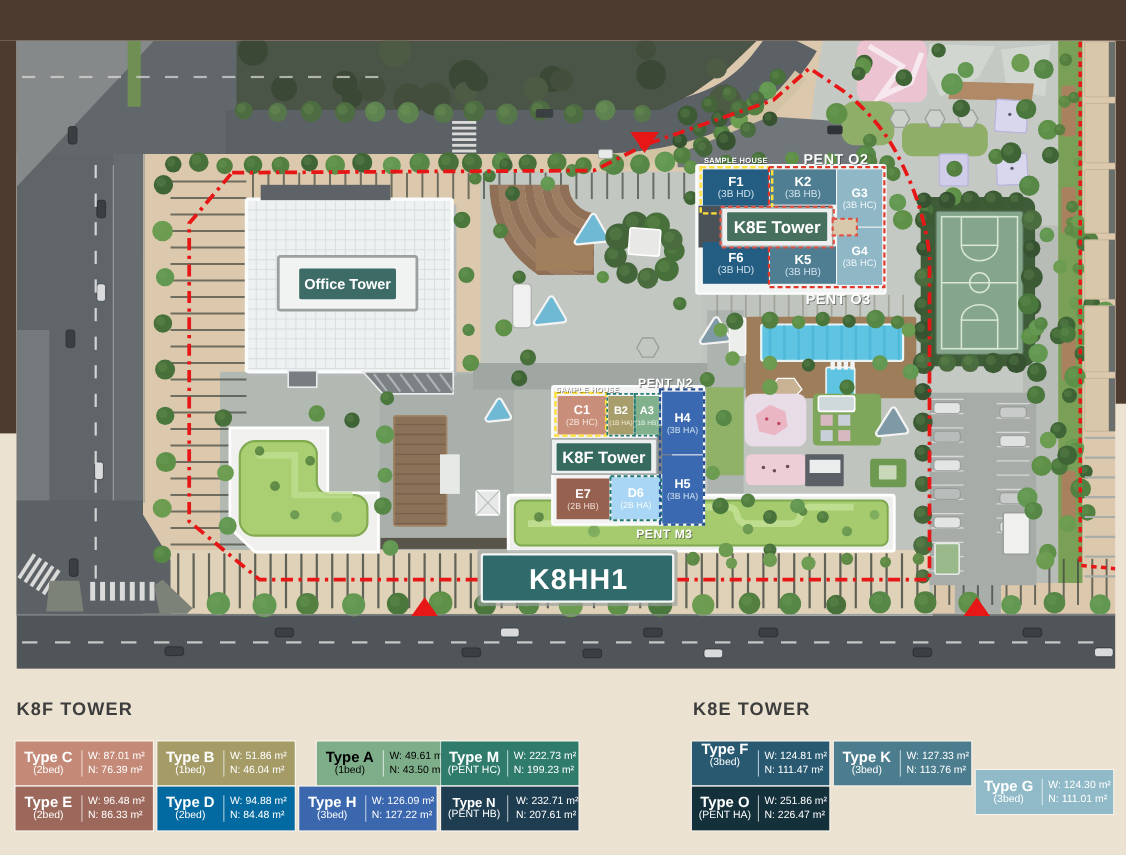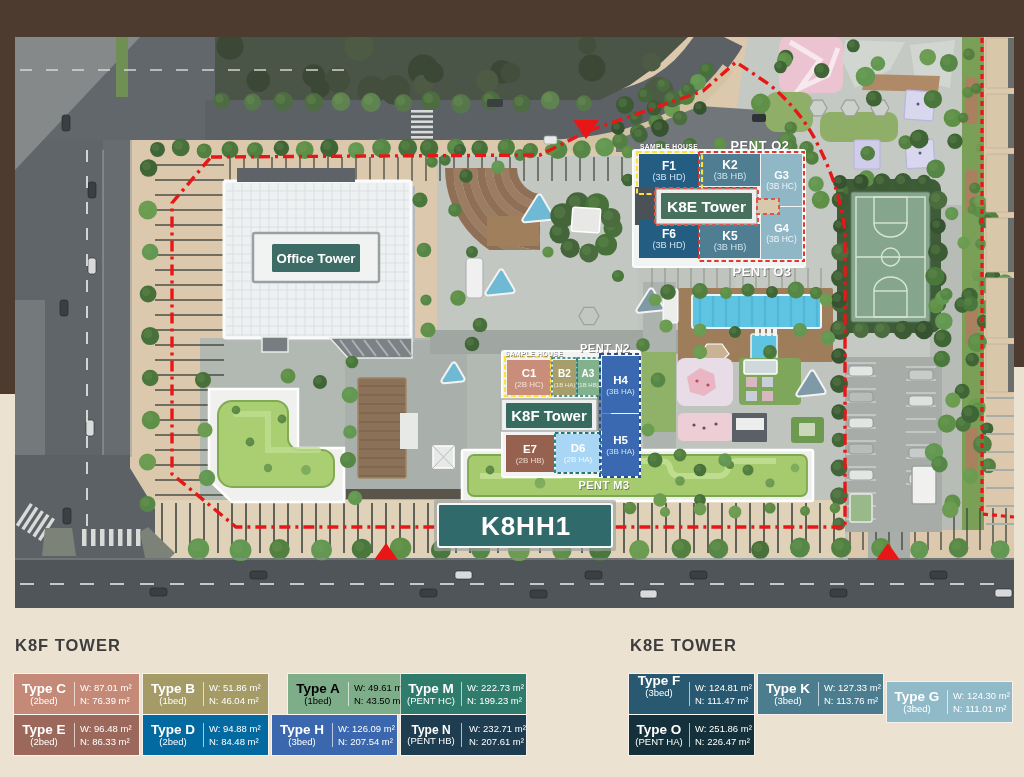--- a/index.html
+++ b/index.html
@@ -1425,21 +1425,21 @@
 </div>
 
 <div style="position:absolute;left:272px;top:715px;width:125px;height:40px;background:#3a67ad;color:#ffffff;outline:1px solid rgba(255,255,255,0.55);">
   <div style="position:absolute;left:0;top:0;width:60px;height:40px;display:flex;flex-direction:column;justify-content:center;align-items:center;line-height:1.05;text-align:right;">
     <div style="font-weight:bold;font-size:13.5px;white-space:nowrap;">Type H</div>
     <div style="font-size:9.5px;white-space:nowrap;">(3bed)</div>
   </div>
   <div style="position:absolute;left:60px;top:8px;width:1px;height:24px;background:rgba(255,255,255,0.65);"></div>
   <div style="position:absolute;left:66px;top:0;height:40px;display:flex;flex-direction:column;justify-content:center;line-height:1.4;font-size:9.5px;white-space:nowrap;">
     <div>W: 126.09 m²</div>
-    <div>N: 207.54 m²</div>
+    <div>N: 127.22 m²</div>
   </div>
 </div>
 
 <div style="position:absolute;left:401px;top:715px;width:125px;height:40px;background:#1f3d51;color:#ffffff;outline:1px solid rgba(255,255,255,0.55);">
   <div style="position:absolute;left:0;top:0;width:60px;height:40px;display:flex;flex-direction:column;justify-content:center;align-items:center;line-height:1.05;">
     <div style="font-weight:bold;font-size:12px;white-space:nowrap;">Type N</div>
     <div style="font-size:9.5px;white-space:nowrap;">(PENT HB)</div>
   </div>
   <div style="position:absolute;left:60px;top:8px;width:1px;height:24px;background:rgba(255,255,255,0.65);"></div>
   <div style="position:absolute;left:68px;top:0;height:40px;display:flex;flex-direction:column;justify-content:center;line-height:1.4;font-size:9.5px;white-space:nowrap;">
@@ -1465,21 +1465,21 @@
     <div style="font-weight:bold;font-size:13.5px;white-space:nowrap;">Type K</div>
     <div style="font-size:9.5px;white-space:nowrap;">(3bed)</div>
   </div>
   <div style="position:absolute;left:60px;top:8px;width:1px;height:24px;background:rgba(255,255,255,0.65);"></div>
   <div style="position:absolute;left:66px;top:0;height:40px;display:flex;flex-direction:column;justify-content:center;line-height:1.4;font-size:9.5px;white-space:nowrap;">
     <div>W: 127.33 m²</div>
     <div>N: 113.76 m²</div>
   </div>
 </div>
 
-<div style="position:absolute;left:887px;top:682px;width:125px;height:40px;background:#90bac8;color:#ffffff;outline:1px solid rgba(255,255,255,0.55);text-decoration:underline;">
+<div style="position:absolute;left:887px;top:700px;width:125px;height:40px;background:#90bac8;color:#ffffff;outline:1px solid rgba(255,255,255,0.55);text-decoration:underline;">
   <div style="position:absolute;left:0;top:0;width:60px;height:40px;display:flex;flex-direction:column;justify-content:center;align-items:center;line-height:1.05;">
     <div style="font-weight:bold;font-size:13.5px;white-space:nowrap;">Type G</div>
     <div style="font-size:9.5px;white-space:nowrap;">(3bed)</div>
   </div>
   <div style="position:absolute;left:60px;top:8px;width:1px;height:24px;background:rgba(255,255,255,0.65);"></div>
   <div style="position:absolute;left:66px;top:0;height:40px;display:flex;flex-direction:column;justify-content:center;line-height:1.4;font-size:9.5px;white-space:nowrap;">
     <div>W: 124.30 m²</div>
     <div>N: 111.01 m²</div>
   </div>
 </div>

